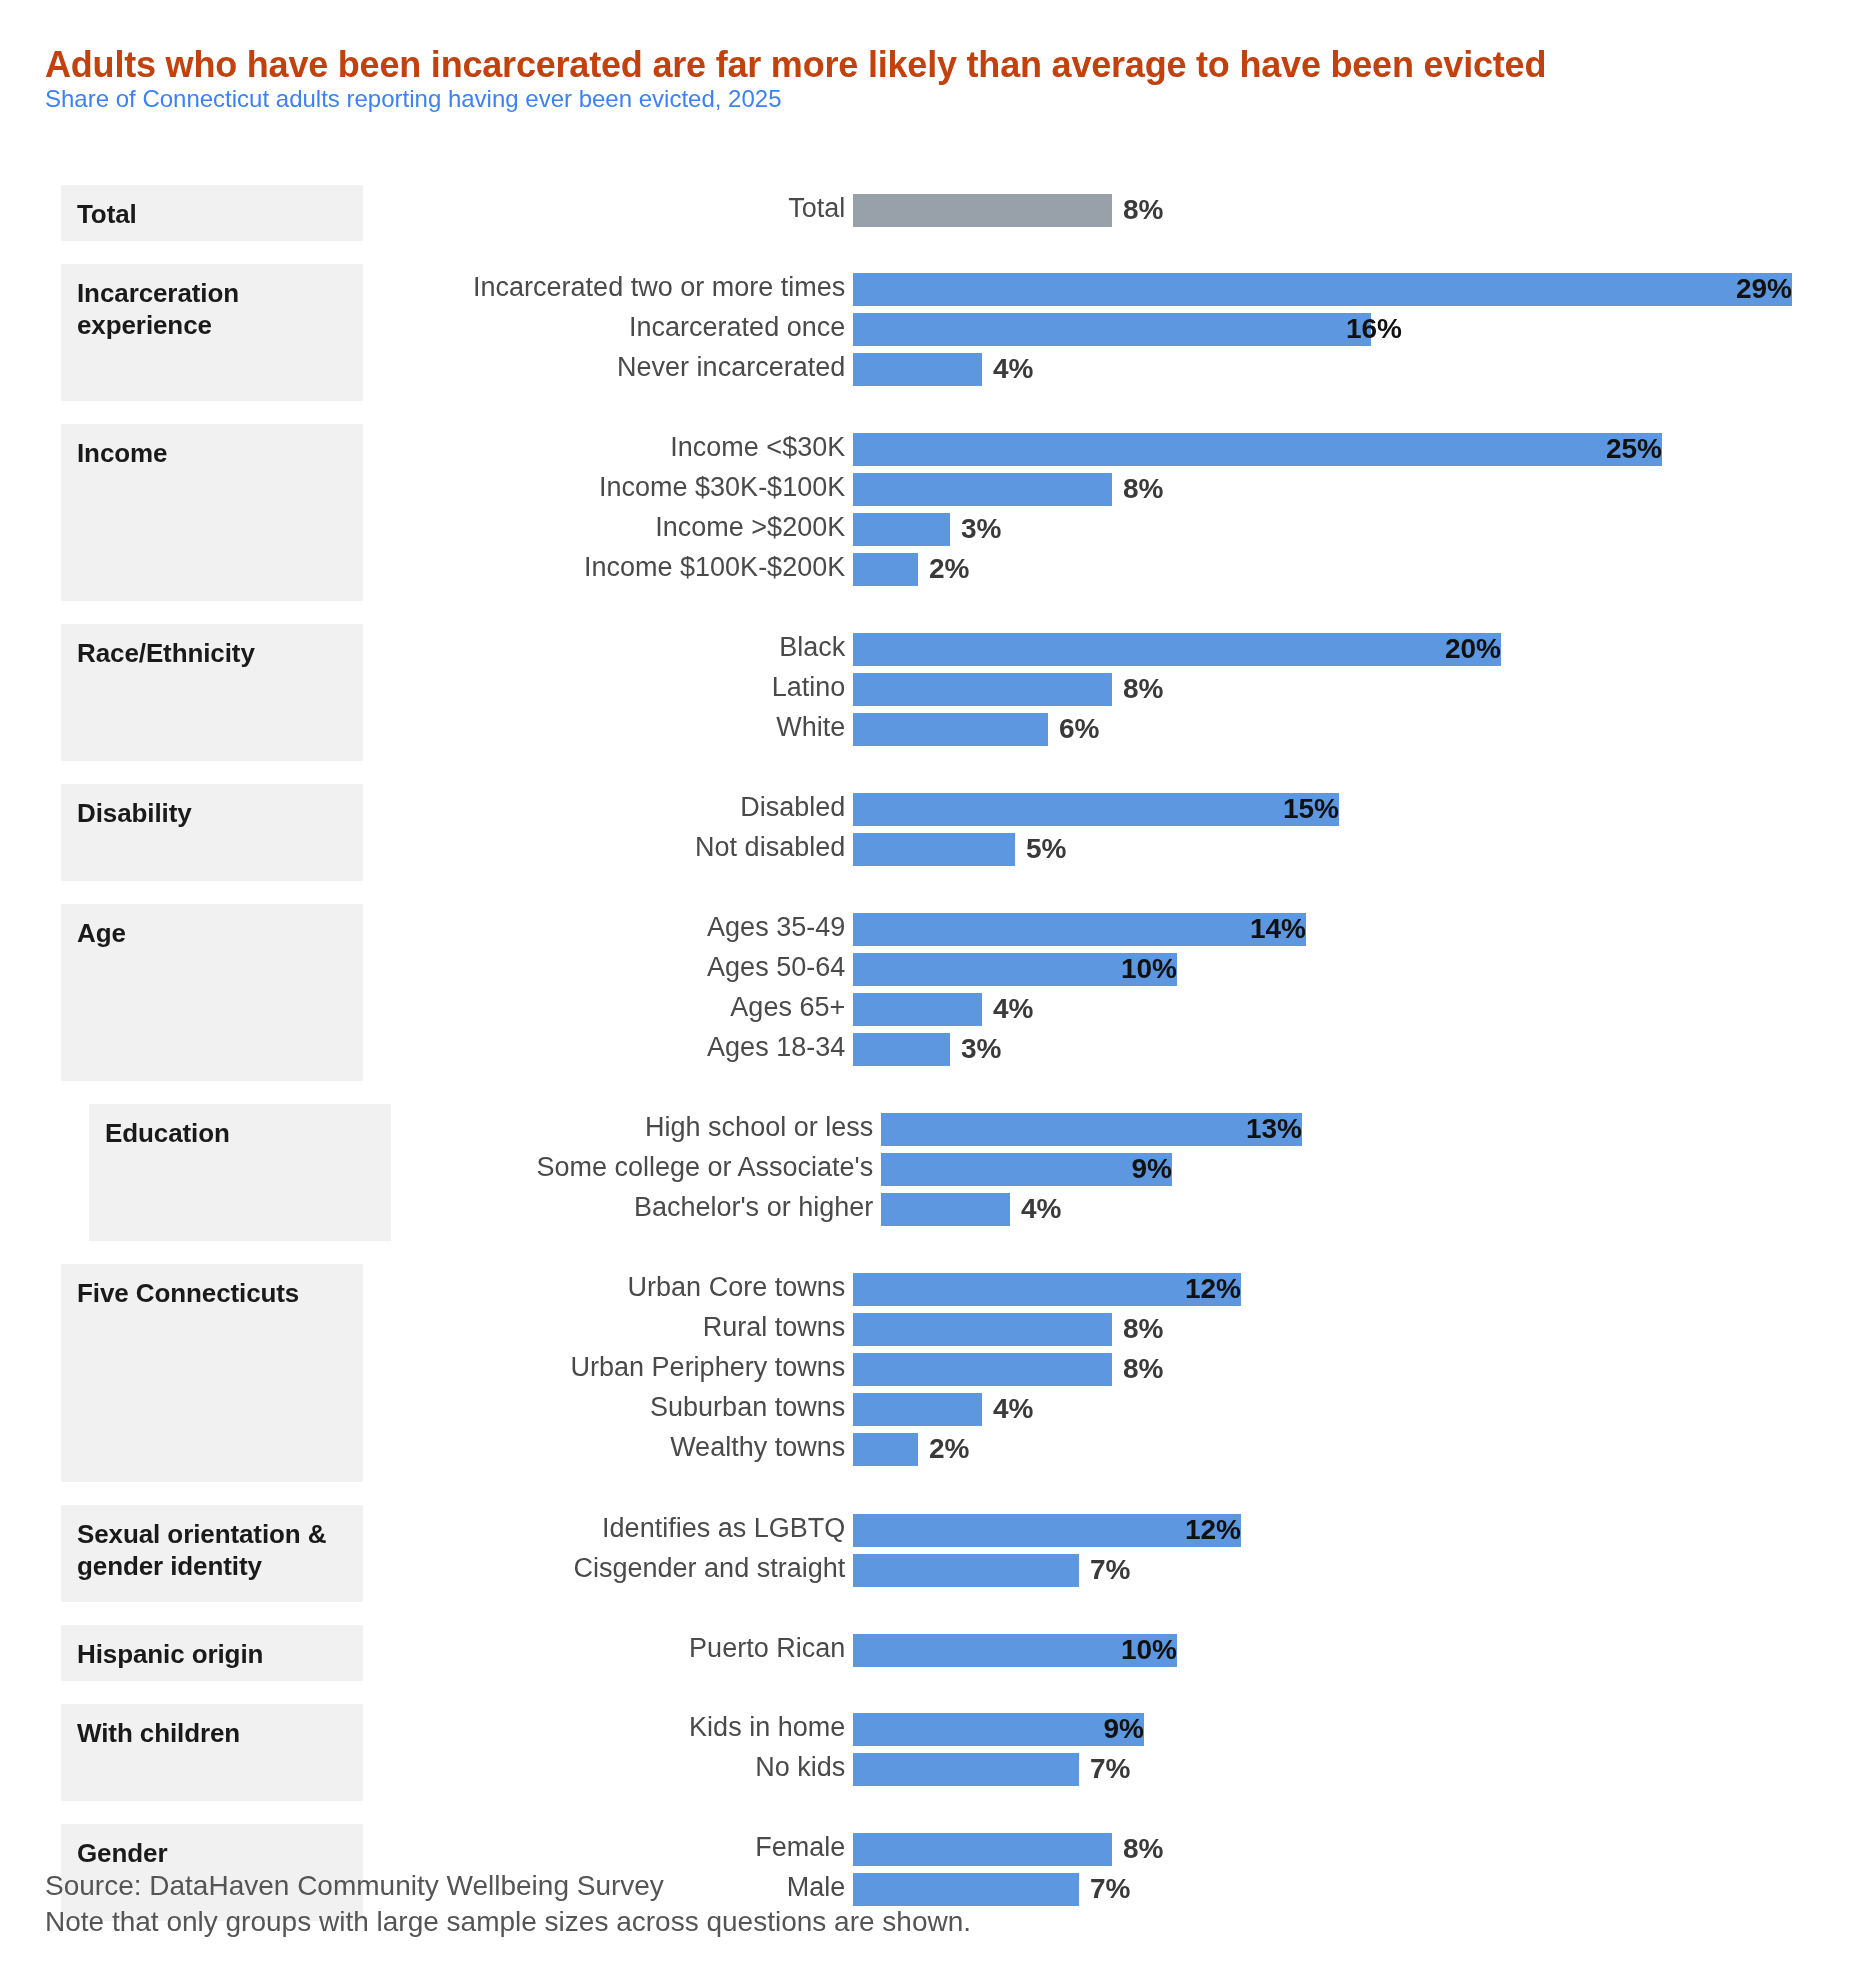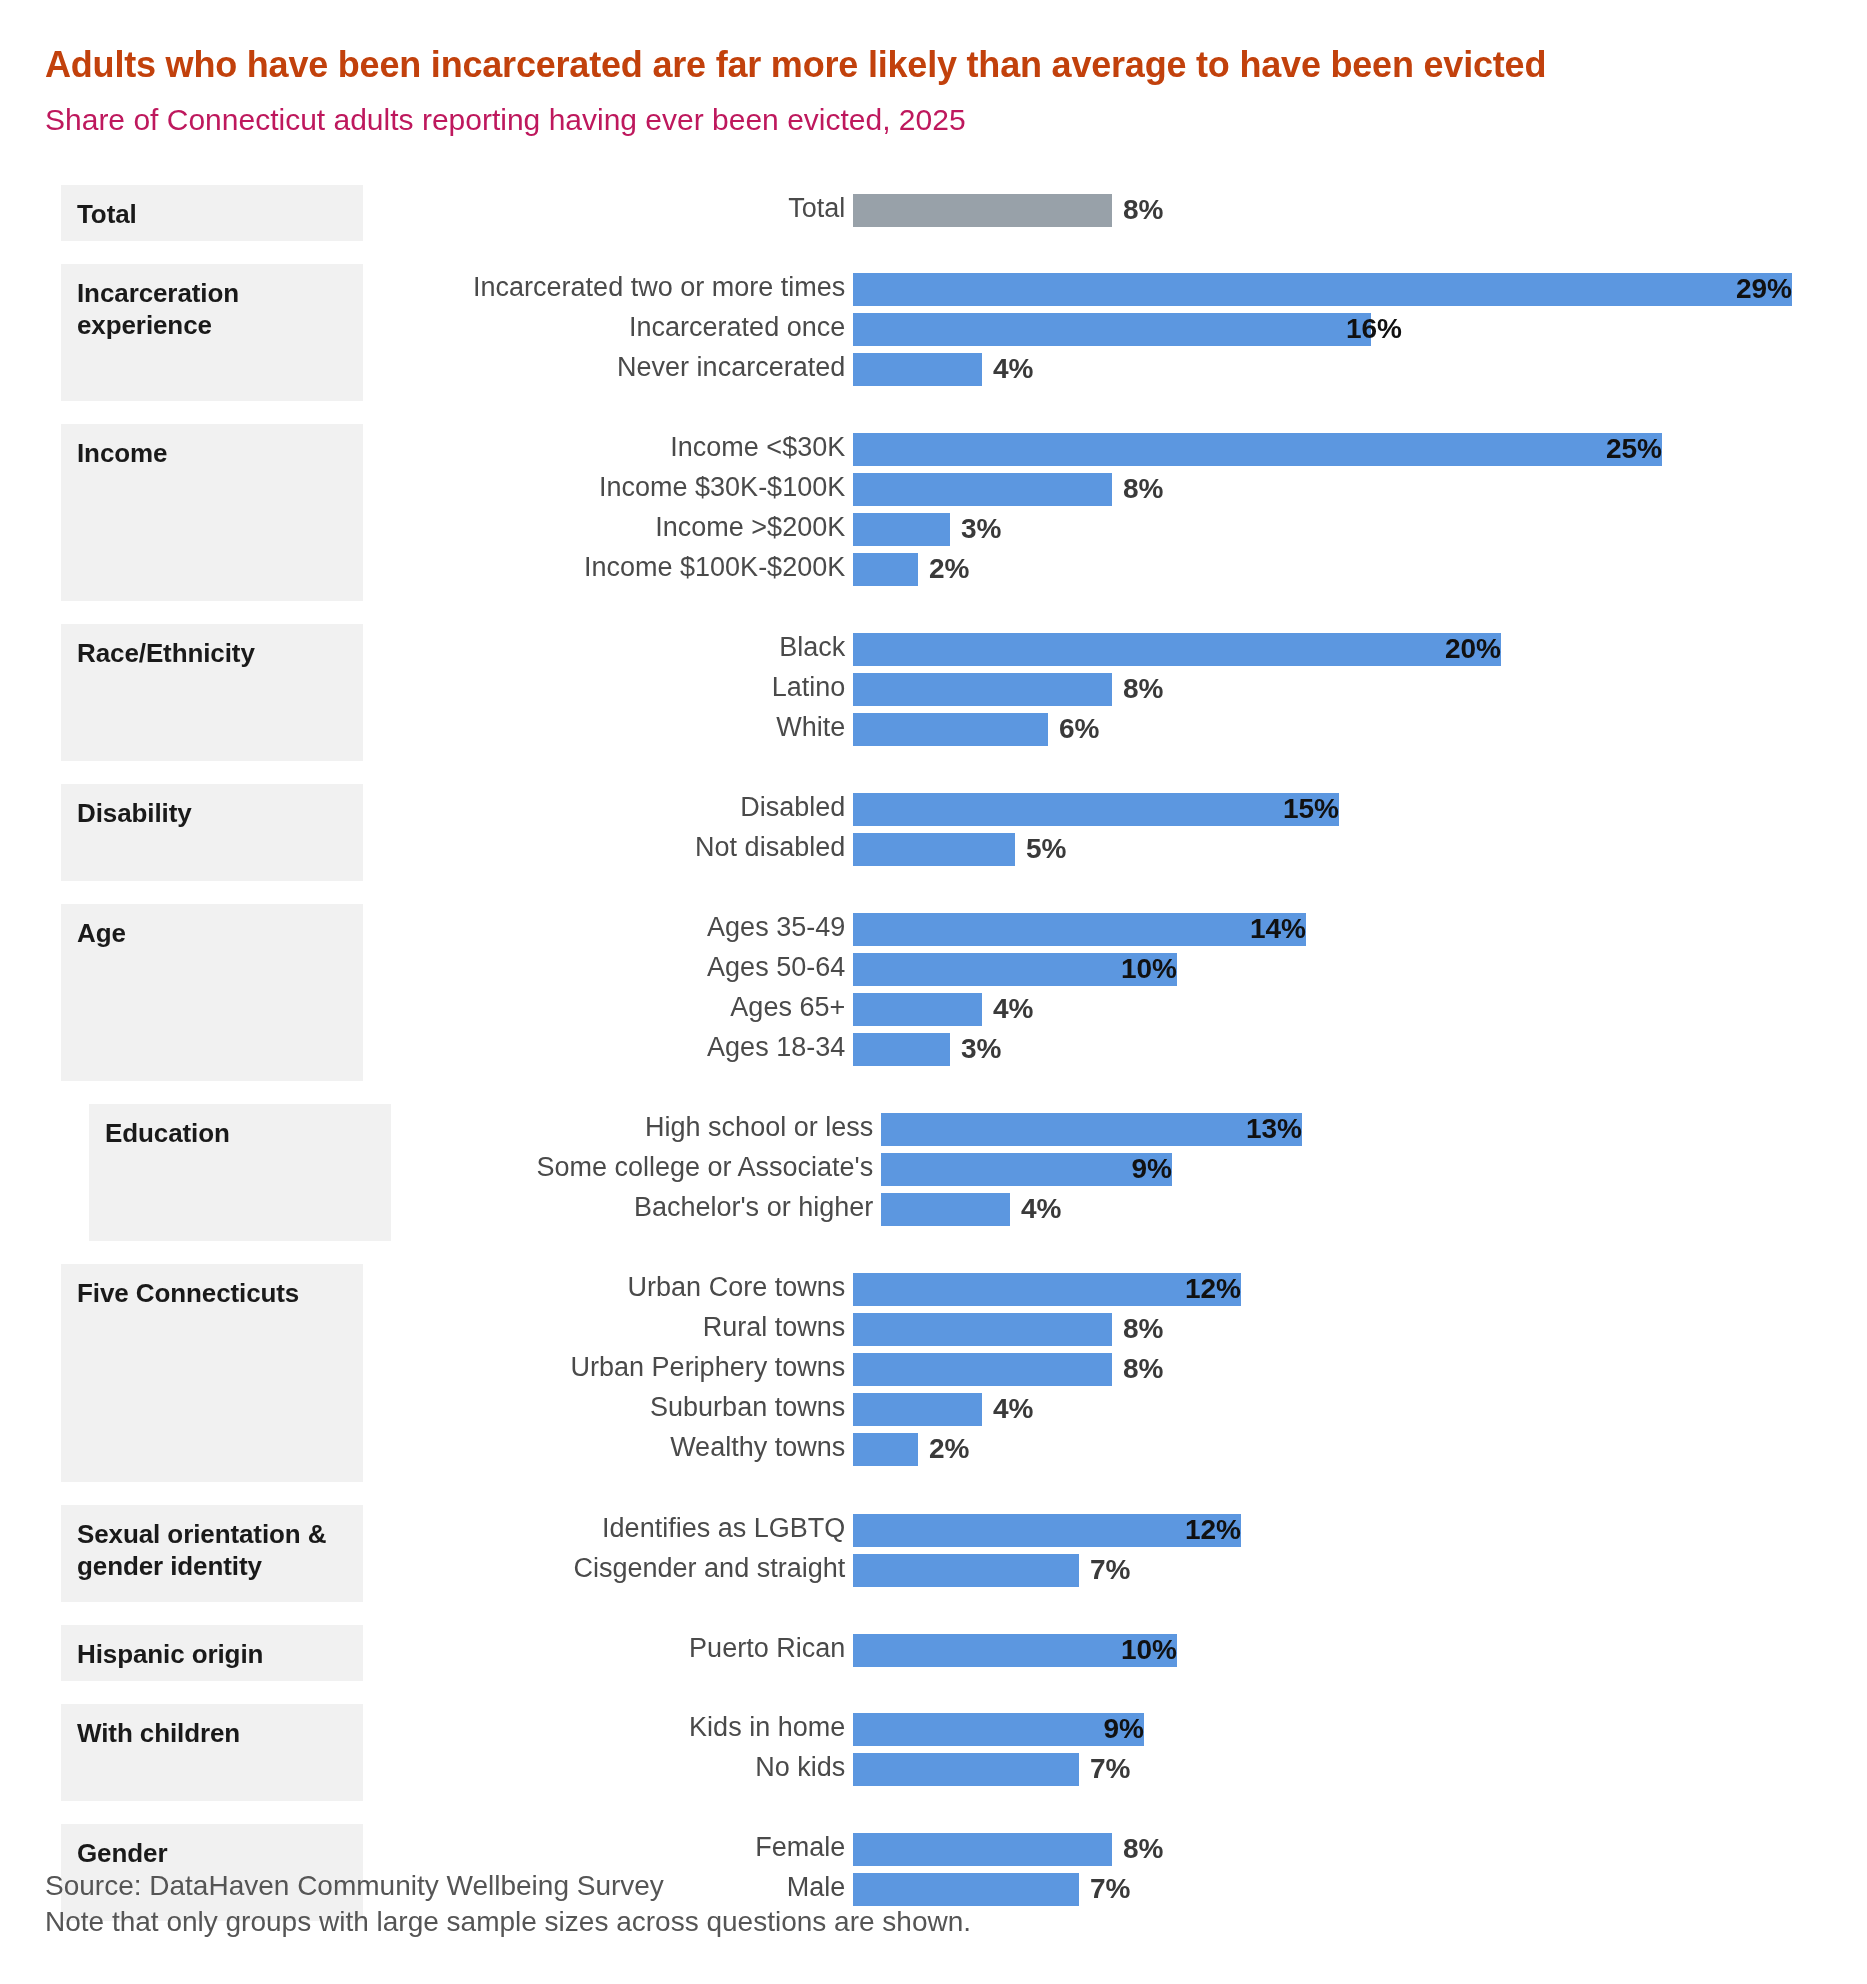--- a/index.html
+++ b/index.html
@@ -32,25 +32,25 @@
   .chart-title {
     font-size: 36px;
     font-weight: 700;
     letter-spacing: -0.2px;
     color: #c2410c;
     line-height: 1.12;
     margin: 0;
     white-space: nowrap;
   }
   .chart-subtitle {
-    font-size: 30px;
+    font-size: 24px;
     font-weight: 400;
-    color: #be185d;
+    color: #3b82f6;
     line-height: 1.2;
-    margin: 17px 0 0 0;
+    margin: 0 0 0 0;
     white-space: nowrap;
   }
 
   
   .plot {
     position: absolute;
     left: 16px;
     top: 185px;
     width: 1868px;
   }

